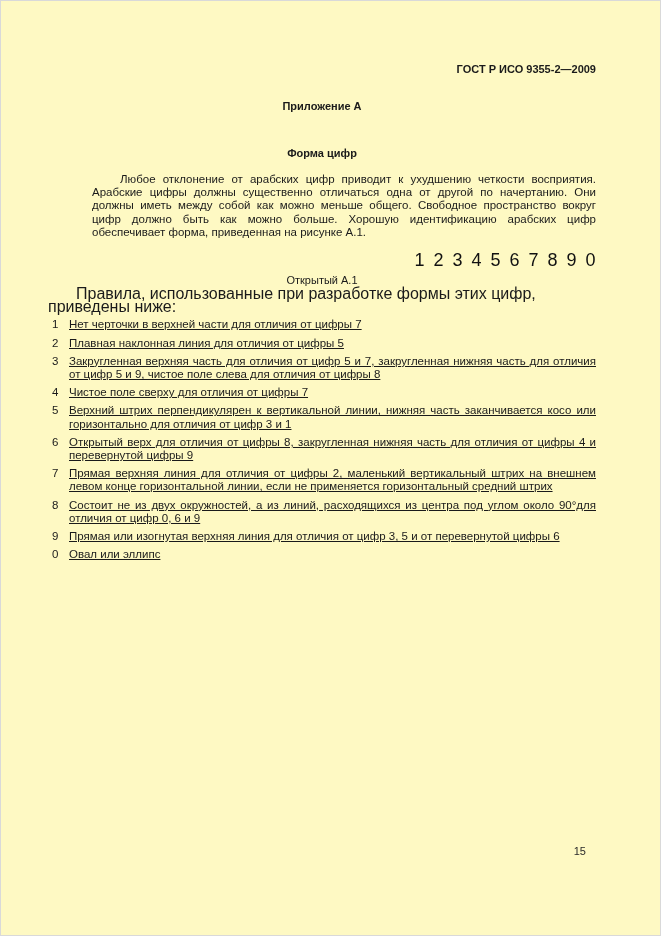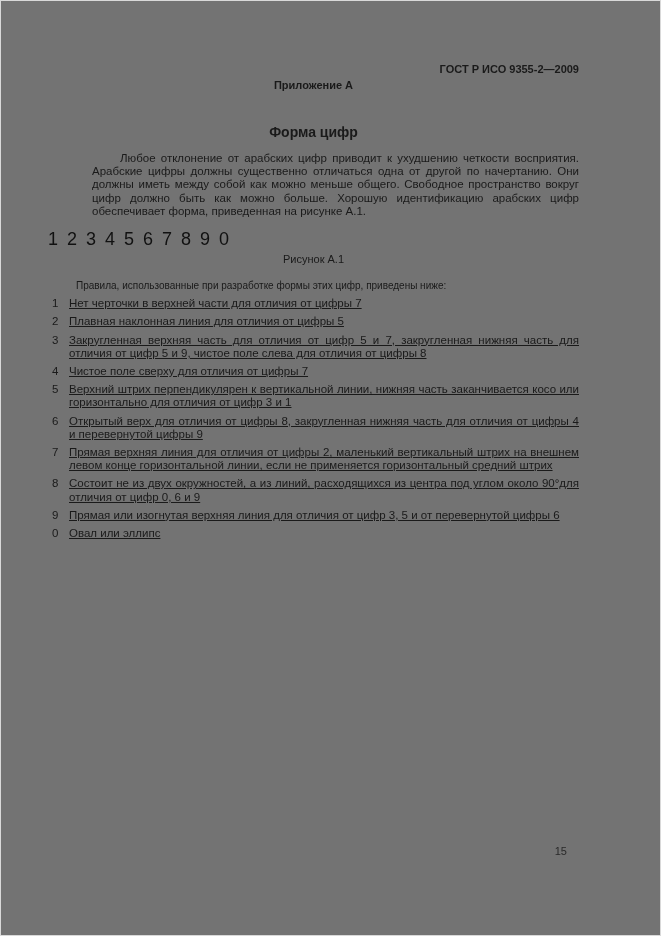--- a/index.html
+++ b/index.html
@@ -5,76 +5,75 @@
   html, body {
     margin: 0;
     padding: 0;
     background: #ffffff;
   }
   .page {
     position: relative;
     width: 661px;
     height: 936px;
     box-sizing: border-box;
-    background: #737373;
+    background: #fef9c3;
     border: 1px solid #d9d9d9;
-    padding: 62px 81px 0 47px;
+    padding: 62px 64px 0 47px;
     font-family: "Liberation Sans", "DejaVu Sans", sans-serif;
     color: #1a1a1a;
   }
   .doc-header {
     text-align: right;
     font-size: 11px;
     font-weight: bold;
     line-height: 13px;
     white-space: nowrap;
   }
   .appendix-block {
-    margin-top: 3px;
+    margin-top: 24px;
     text-align: center;
   }
   .appendix-title,
   .appendix-subtitle {
     font-size: 11px;
     font-weight: bold;
     line-height: 13px;
   }
   .section-title {
     margin-top: 33px;
     text-align: center;
-    font-size: 14px;
+    font-size: 11px;
     font-weight: bold;
     line-height: 15px;
   }
   .intro-paragraph {
     margin-top: 12px;
     font-size: 11.5px;
     line-height: 13.2px;
     text-align: justify;
     text-indent: 28px;
     margin-left: 44px;
   }
   .figure-digits {
     margin-top: 11px;
-    text-align: left;
+    text-align: right;
     font-size: 18px;
     line-height: 21px;
     word-spacing: 3px;
     letter-spacing: 0.5px;
     color: #111111;
   }
   .figure-caption {
     margin-top: 3px;
     text-align: center;
     font-size: 11px;
     line-height: 13px;
   }
   .rules-intro {
-    margin-top: 13px;
-    font-size: 10px;
+    font-size: 16px;
     line-height: 13.2px;
     text-indent: 28px;
   }
   .rules-list {
     margin-top: 0;
   }
   .rule-item {
     display: flex;
     margin-top: 5px;
     font-size: 11.5px;
@@ -86,21 +85,21 @@
     padding-left: 4px;
   }
   .rule-text {
     flex: 1;
     text-align: justify;
     text-decoration: underline;
   }
   .page-number {
     position: absolute;
     top: 844px;
-    right: 93px;
+    right: 74px;
     font-size: 11px;
     line-height: 13px;
     color: #2a2a2a;
   }
 </style>
 </head>
 <body>
 
 <div class="page">
 
@@ -109,21 +108,21 @@
   <div class="appendix-block">
     <div class="appendix-title">Приложение А</div>
   </div>
 
   <div class="section-title">Форма цифр</div>
 
   <div class="intro-paragraph">Любое отклонение от арабских цифр приводит к ухудшению четкости восприятия. Арабские цифры должны существенно отличаться одна от другой по начертанию. Они должны иметь между собой как можно меньше общего. Свободное пространство вокруг цифр должно быть как можно больше. Хорошую идентификацию арабских цифр обеспечивает форма, приведенная на рисунке А.1.</div>
 
   <div class="figure-digits">1 2 3 4 5 6 7 8 9 0</div>
 
-  <div class="figure-caption">Рисунок А.1</div>
+  <div class="figure-caption">Открытый А.1</div>
 
   <div class="rules-intro">Правила, использованные при разработке формы этих цифр, приведены ниже:</div>
 
   <div class="rules-list">
 
     <div class="rule-item">
       <span class="rule-number">1</span>
       <span class="rule-text">Нет черточки в верхней части для отличия от цифры 7</span>
     </div>
 

